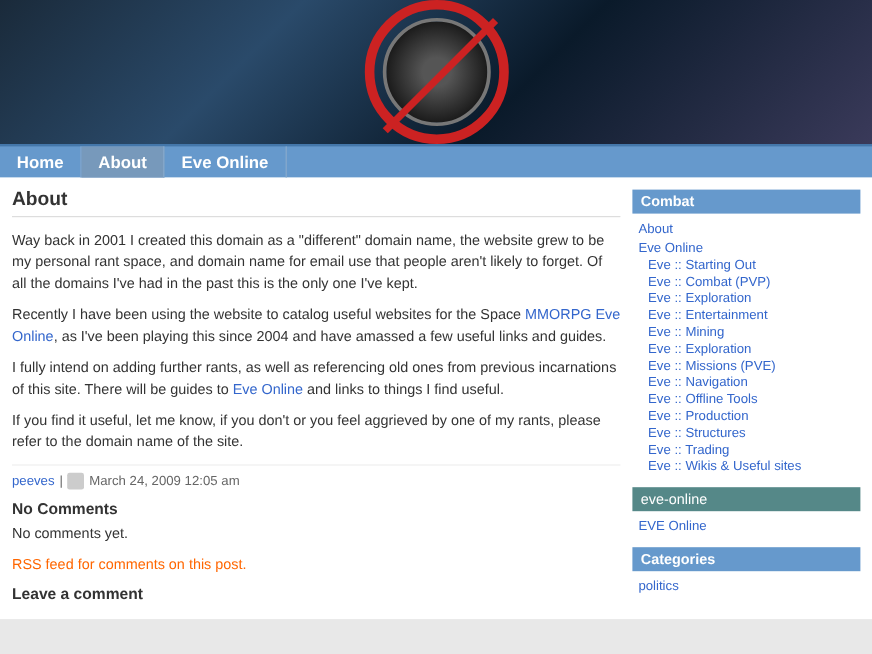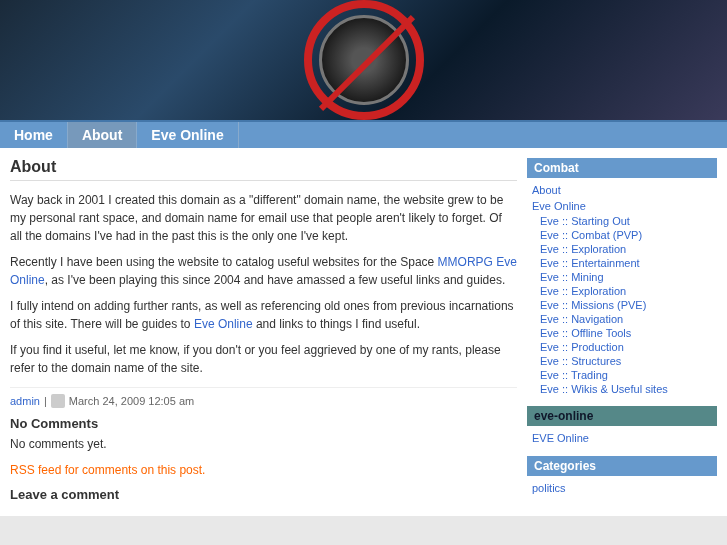--- a/index.html
+++ b/index.html
@@ -48,21 +48,21 @@
 
     .sidebar-section { margin-bottom: 10px; }
     .sidebar-section-title { background: #6699cc; color: #fff; font-weight: bold; font-size: 12px; padding: 3px 7px; margin-bottom: 4px; }
     .sidebar-section ul { list-style: none; padding: 0; }
     .sidebar-section ul li { padding: 1px 5px; }
     .sidebar-section ul li a { color: #3366cc; text-decoration: none; font-size: 11px; }
     .sidebar-section ul li.sub-item a { padding-left: 8px; display: block; }
 
     
     .eve-section { margin-bottom: 10px; }
-    .eve-section .sidebar-section-title { background: #558888; color: #0f172a; font-weight: bold; font-size: 12px; padding: 3px 7px; margin-bottom: 4px; }
+    .eve-section .sidebar-section-title { background: #558888; color: #ffffff; font-weight: normal; font-size: 12px; padding: 3px 7px; margin-bottom: 4px; }
     .eve-section ul { list-style: none; padding: 0; }
     .eve-section ul li { padding: 1px 5px; }
     .eve-section ul li a { color: #3366cc; text-decoration: none; font-size: 11px; }
   </style>
 </head>
 <body>
 
 <div id="wrapper">
 
 
@@ -82,21 +82,21 @@
 
     <div id="main">
       <h2 class="page-title">About</h2>
 
       <p>Way back in 2001 I created this domain as a "different" domain name, the website grew to be my personal rant space, and domain name for email use that people aren't likely to forget.  Of all the domains I've had in the past this is the only one I've kept.</p>
       <p>Recently I have been using the website to catalog useful websites for the Space <a>MMORPG Eve Online</a>, as I've been playing this since 2004 and have amassed a few useful links and guides.</p>
       <p>I fully intend on adding further rants, as well as referencing old ones from previous incarnations of this site.  There will be guides to <a>Eve Online</a> and links to things I find useful.</p>
       <p>If you find it useful, let me know, if you don't or you feel aggrieved by one of my rants, please refer to the domain name of the site.</p>
 
       <div class="post-meta">
-        <a>admin</a>
+        <a>peeves</a>
         <span> | </span>
         <span class="user-icon"></span>
         <span>March 24, 2009 12:05 am</span>
       </div>
 
       <div class="comments-section">
         <h3>No Comments</h3>
         <p>No comments yet.</p>
         <p><a class="rss-link">RSS feed for comments on this post.</a></p>
       </div>

